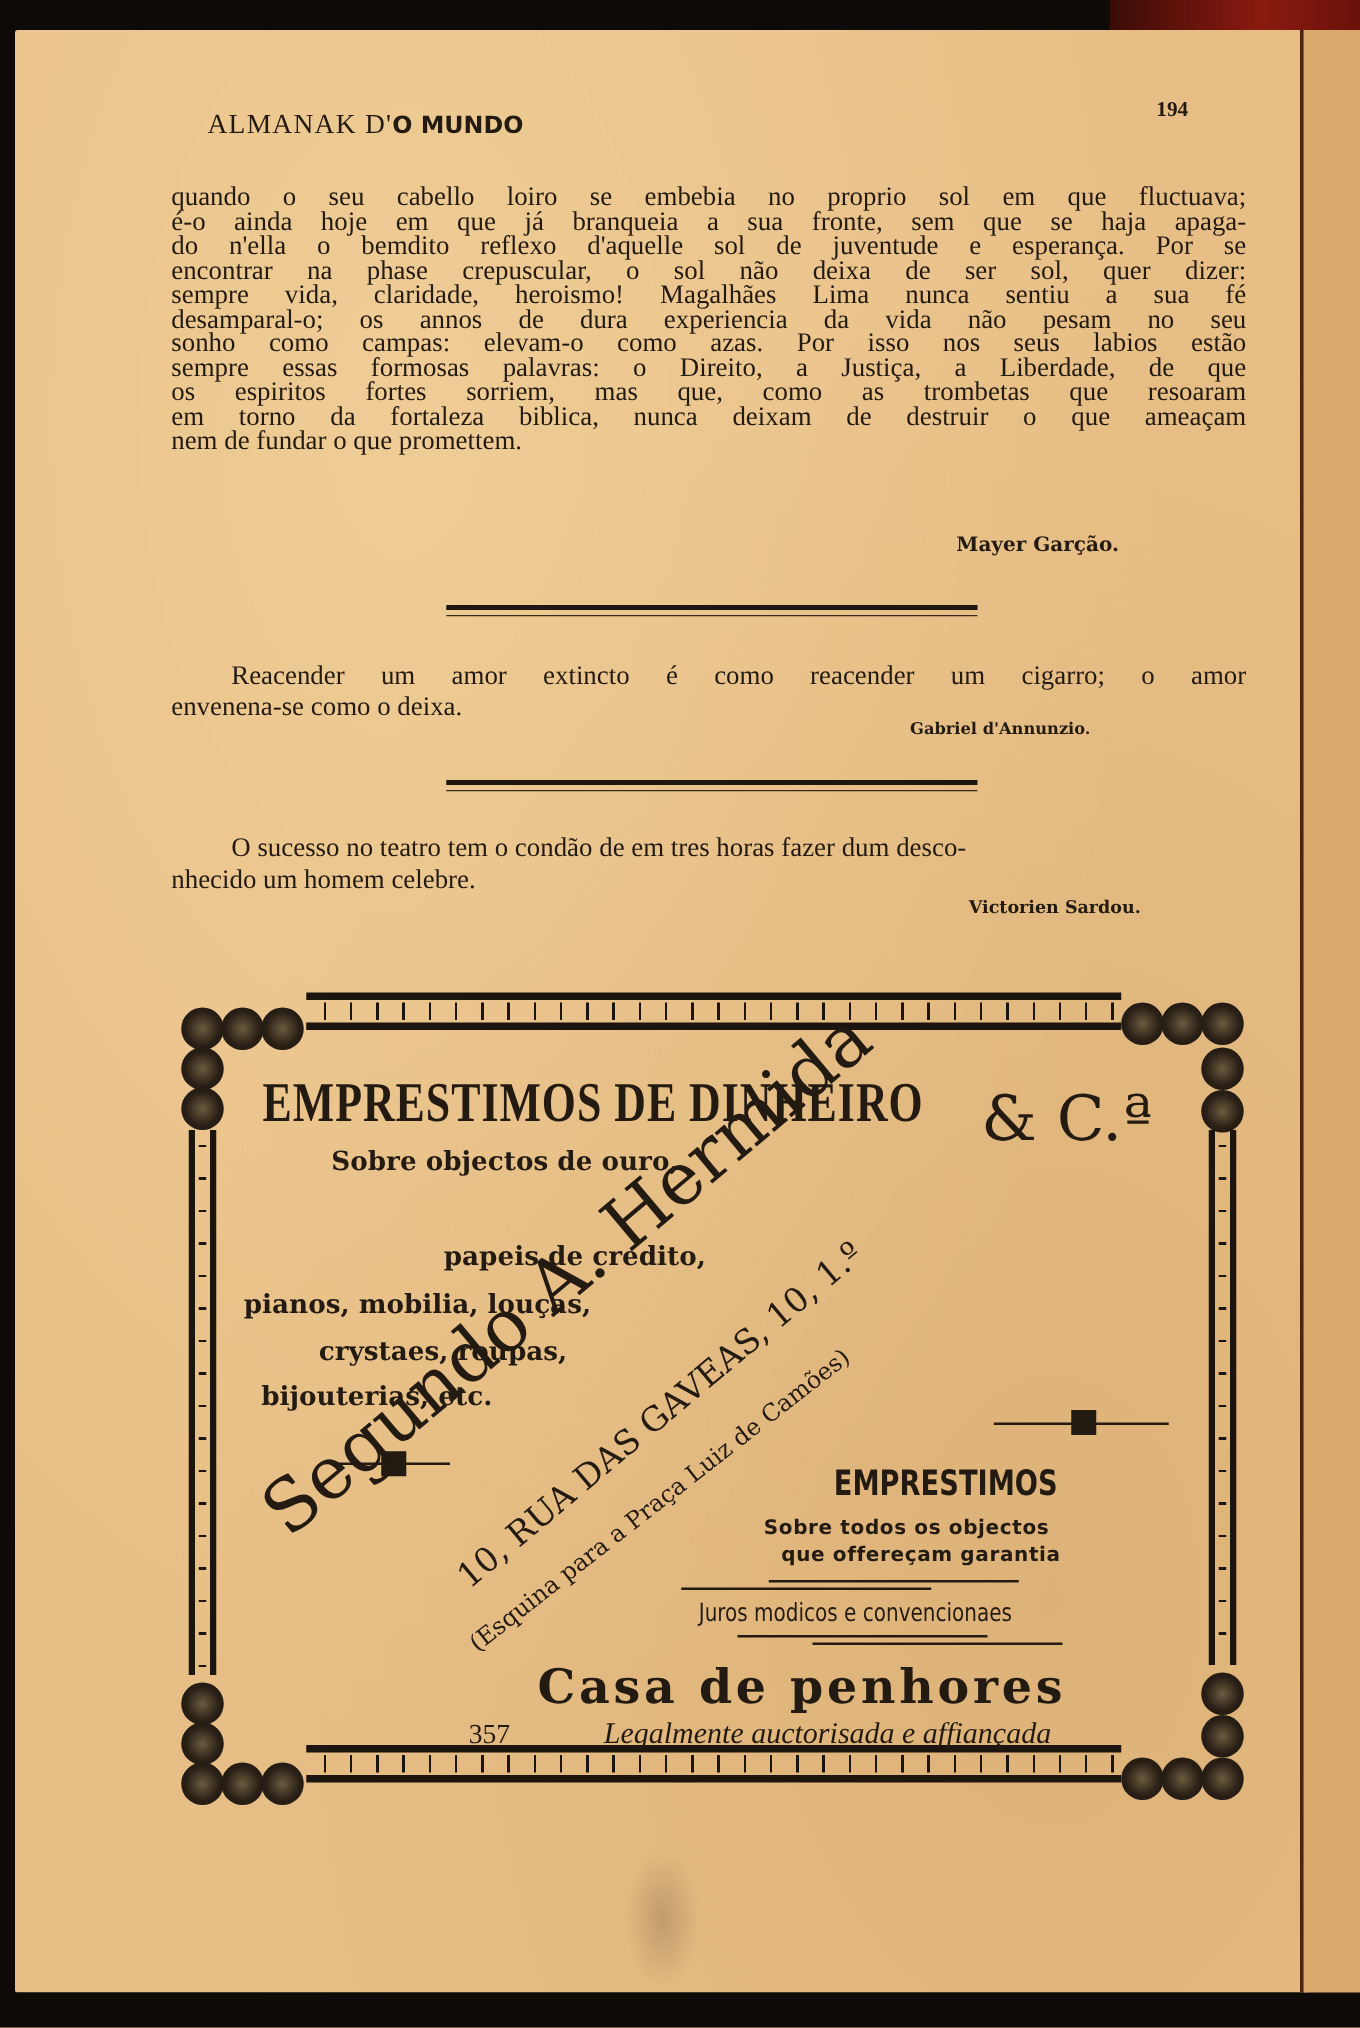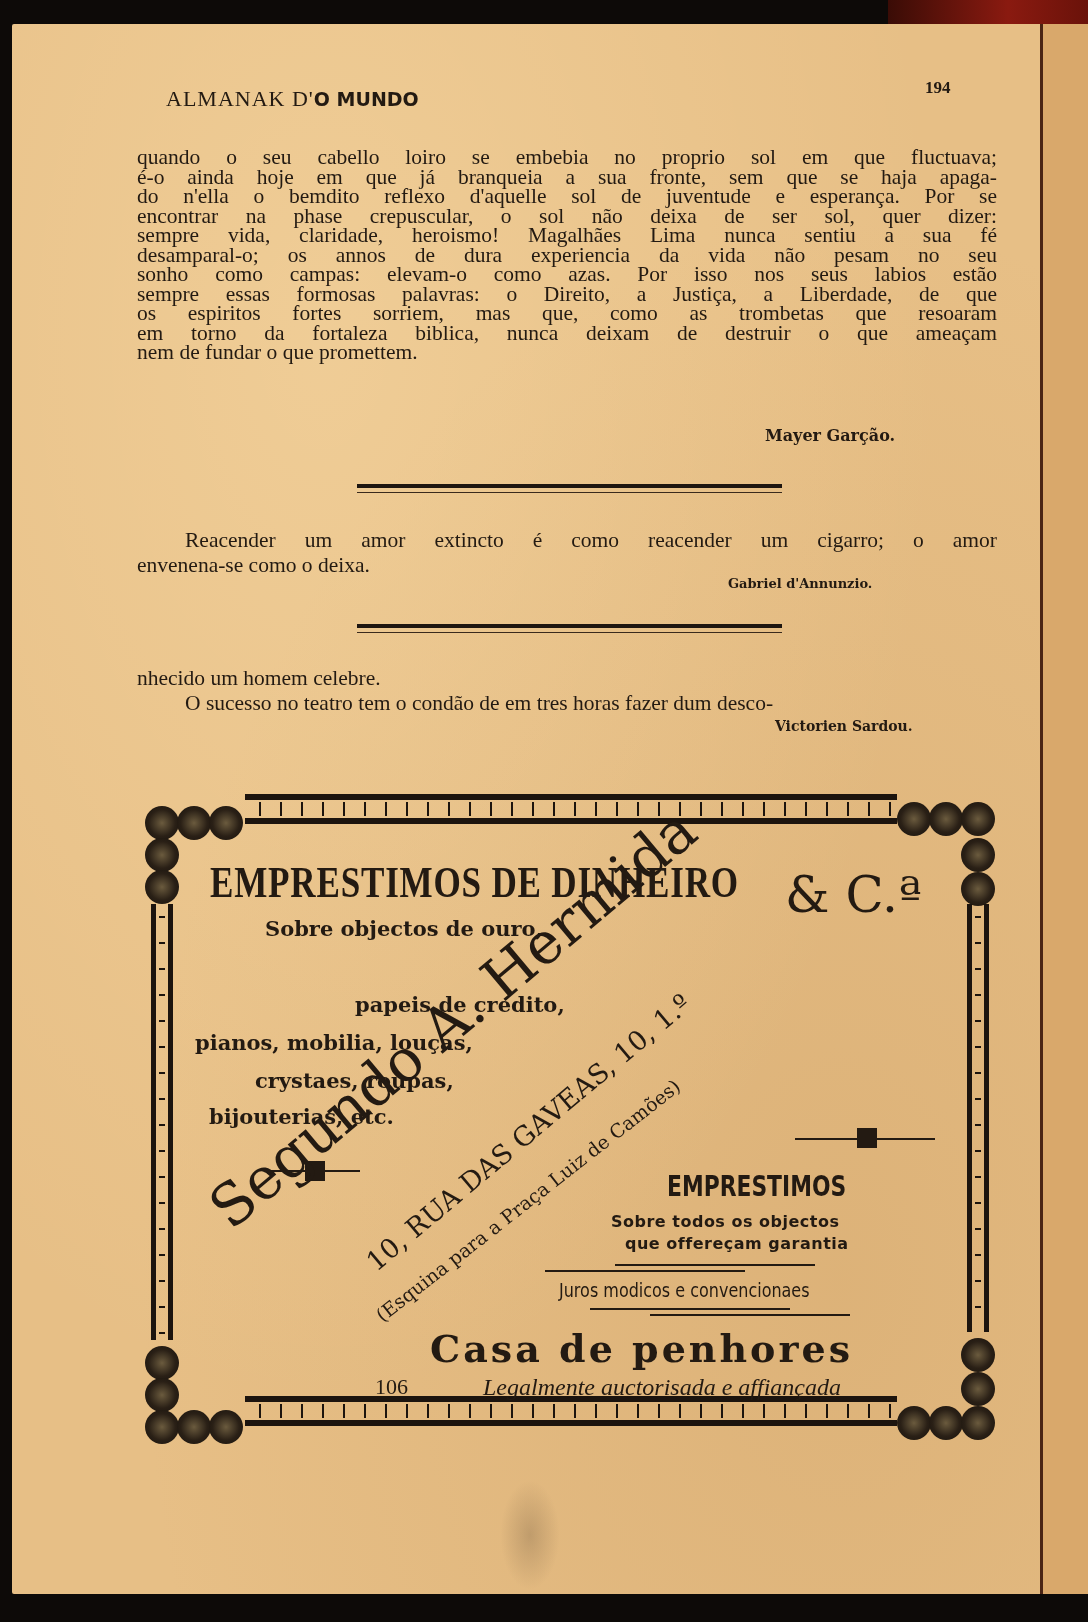--- a/index.html
+++ b/index.html
@@ -82,22 +82,22 @@
   <div>envenena-se como o deixa.</div>
 </div>
 <div class="sig" style="left:728px;top:576px;font-size:13px;">Gabriel d'Annunzio.</div>
 
 <div class="rule" style="top:624px;">
     <div class="thick"></div>
     <div class="thin"></div>
   </div>
 
 <div class="quote" style="top:666px;">
+  <div style="padding-left:48px;white-space:nowrap;">O sucesso no teatro tem o condão de em tres horas fazer dum desco-</div>
   <div>nhecido um homem celebre.</div>
-  <div style="padding-left:48px;white-space:nowrap;">O sucesso no teatro tem o condão de em tres horas fazer dum desco-</div>
 </div>
 <div class="sig" style="left:775px;top:718px;font-size:14px;">Victorien Sardou.</div>
 
 <div class="ad">
 
   <div class="dot" style="left:0;top:0;"></div>
   <div class="dot" style="left:32px;top:0;"></div>
   <div class="dot" style="left:64px;top:0;"></div>
   <div class="dot" style="left:0;top:32px;"></div>
   <div class="dot" style="left:0;top:64px;"></div>
@@ -163,17 +163,17 @@
 
   <div class="emp2">EMPRESTIMOS</div>
   <div class="sub2" style="left:466px;top:406px;">Sobre todos os objectos</div>
   <div class="sub2" style="left:480px;top:428px;">que offereçam garantia</div>
   <div class="orn" style="left:470px;top:458px;width:200px;height:1.5px;"></div>
   <div class="orn" style="left:400px;top:464px;width:200px;height:1.5px;"></div>
   <div class="juros">Juros modicos e convencionaes</div>
   <div class="orn" style="left:445px;top:502px;width:200px;height:1.5px;"></div>
   <div class="orn" style="left:505px;top:508px;width:200px;height:1.5px;"></div>
   <div class="casa">Casa de penhores</div>
-  <div class="num206">106</div>
+  <div class="num206">357</div>
   <div class="legal">Legalmente auctorisada e affiançada</div>
 </div>
 
 <div class="shadow"></div>
 
 </body></html>

